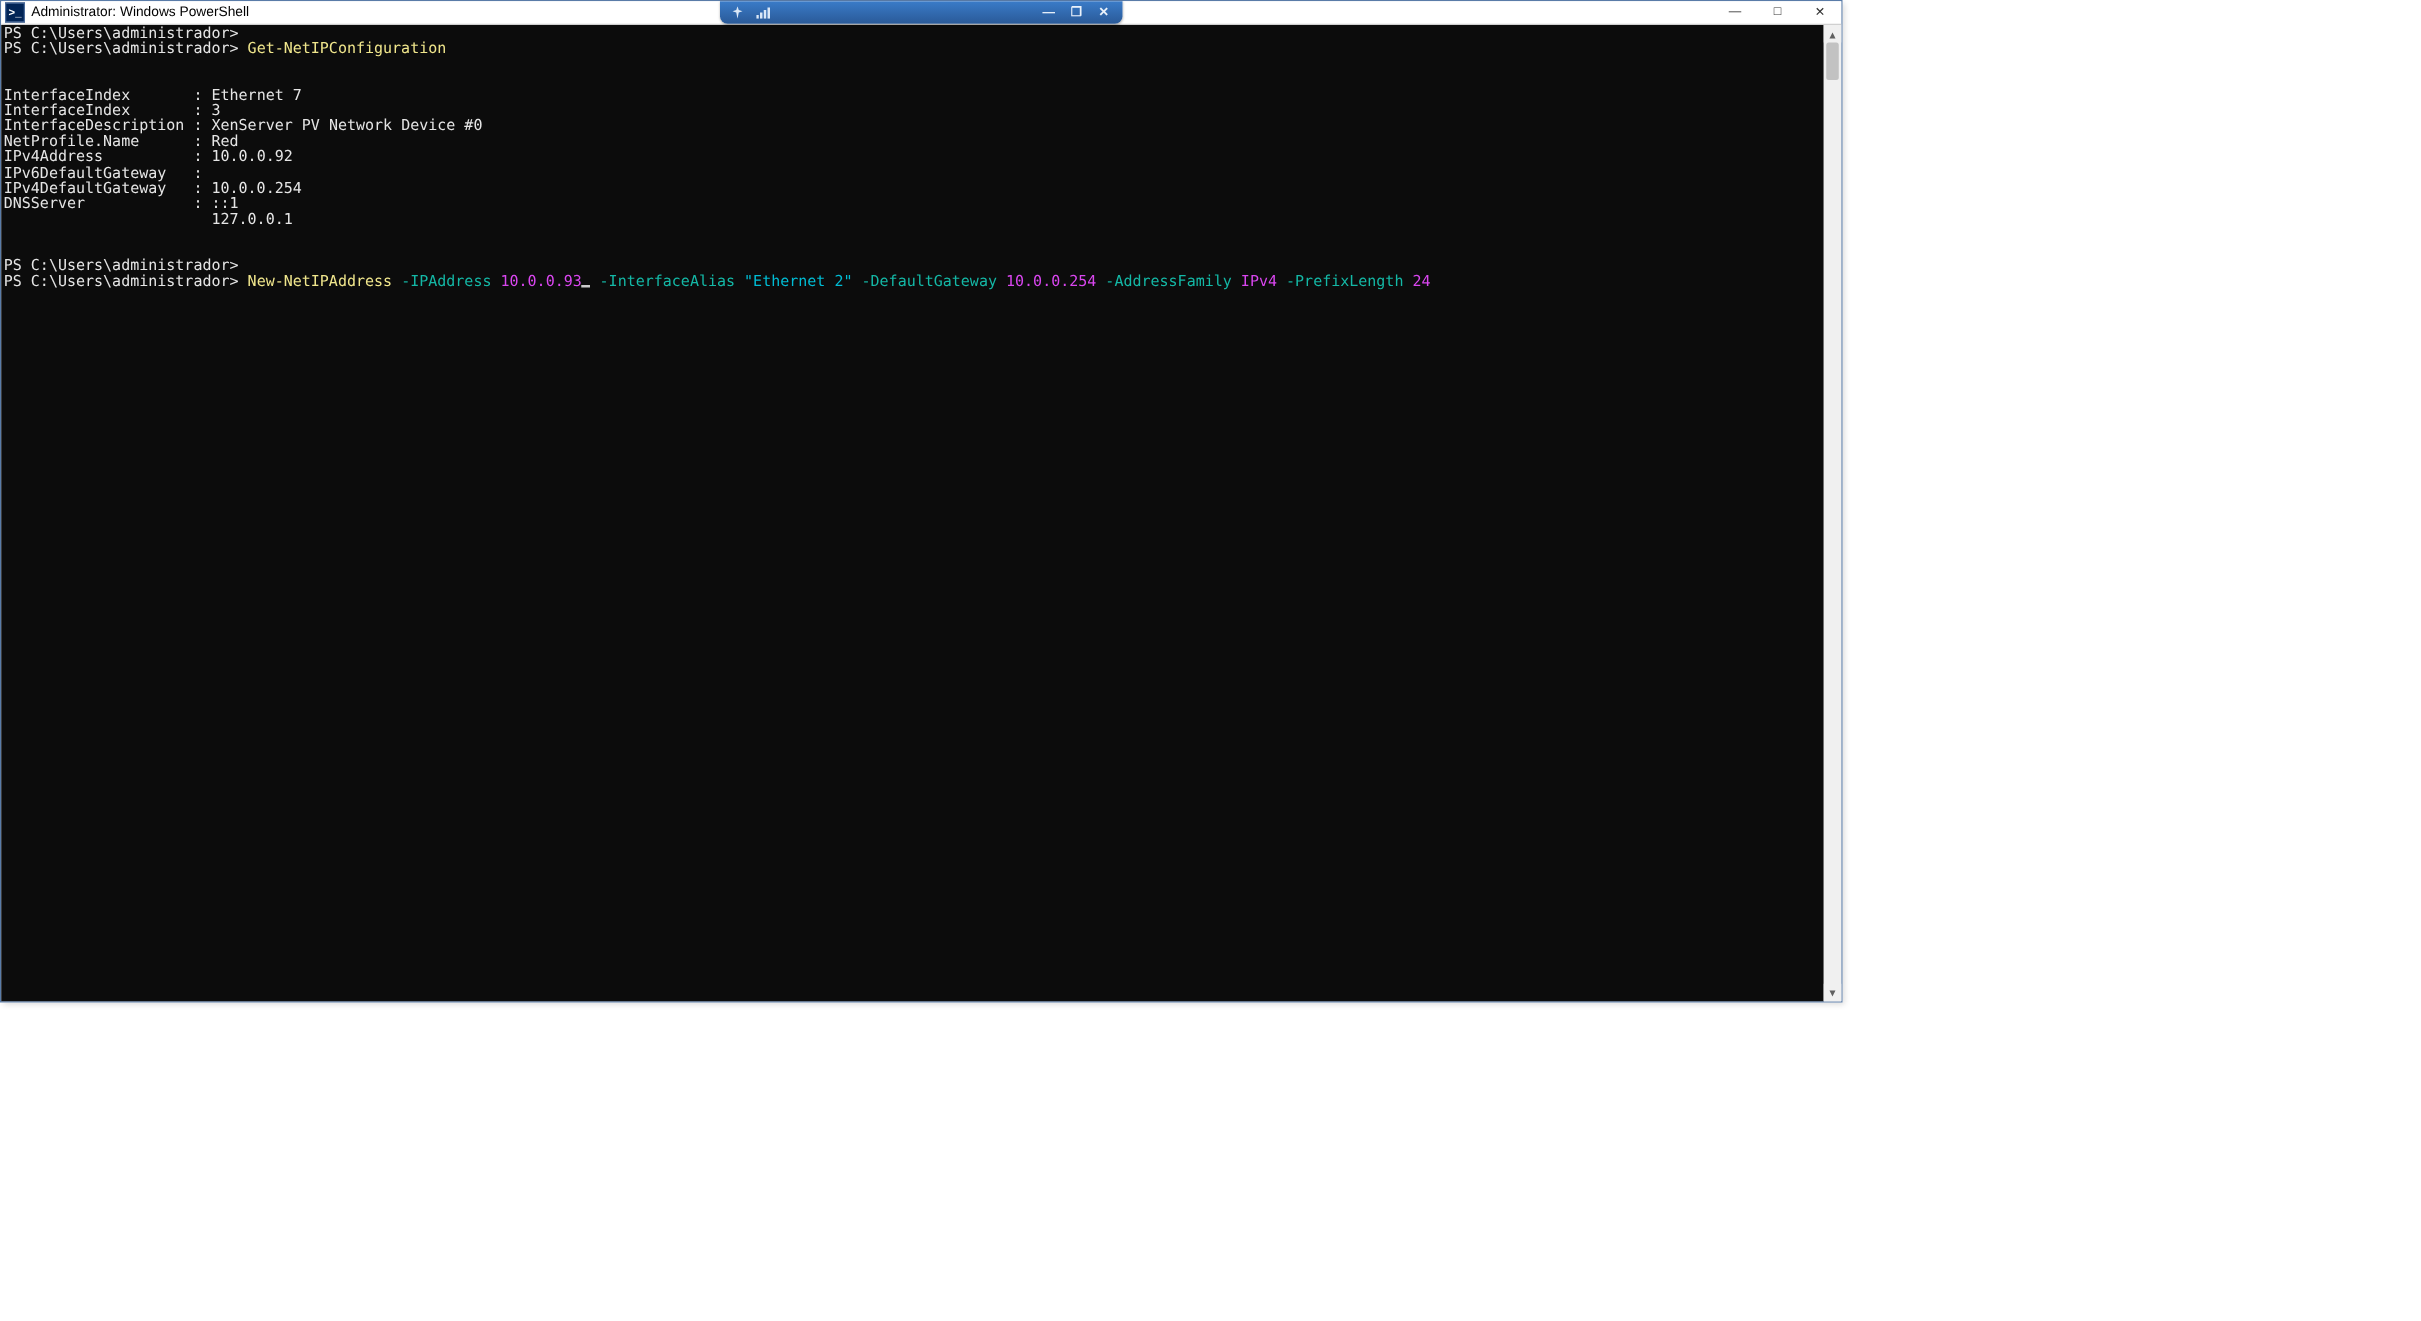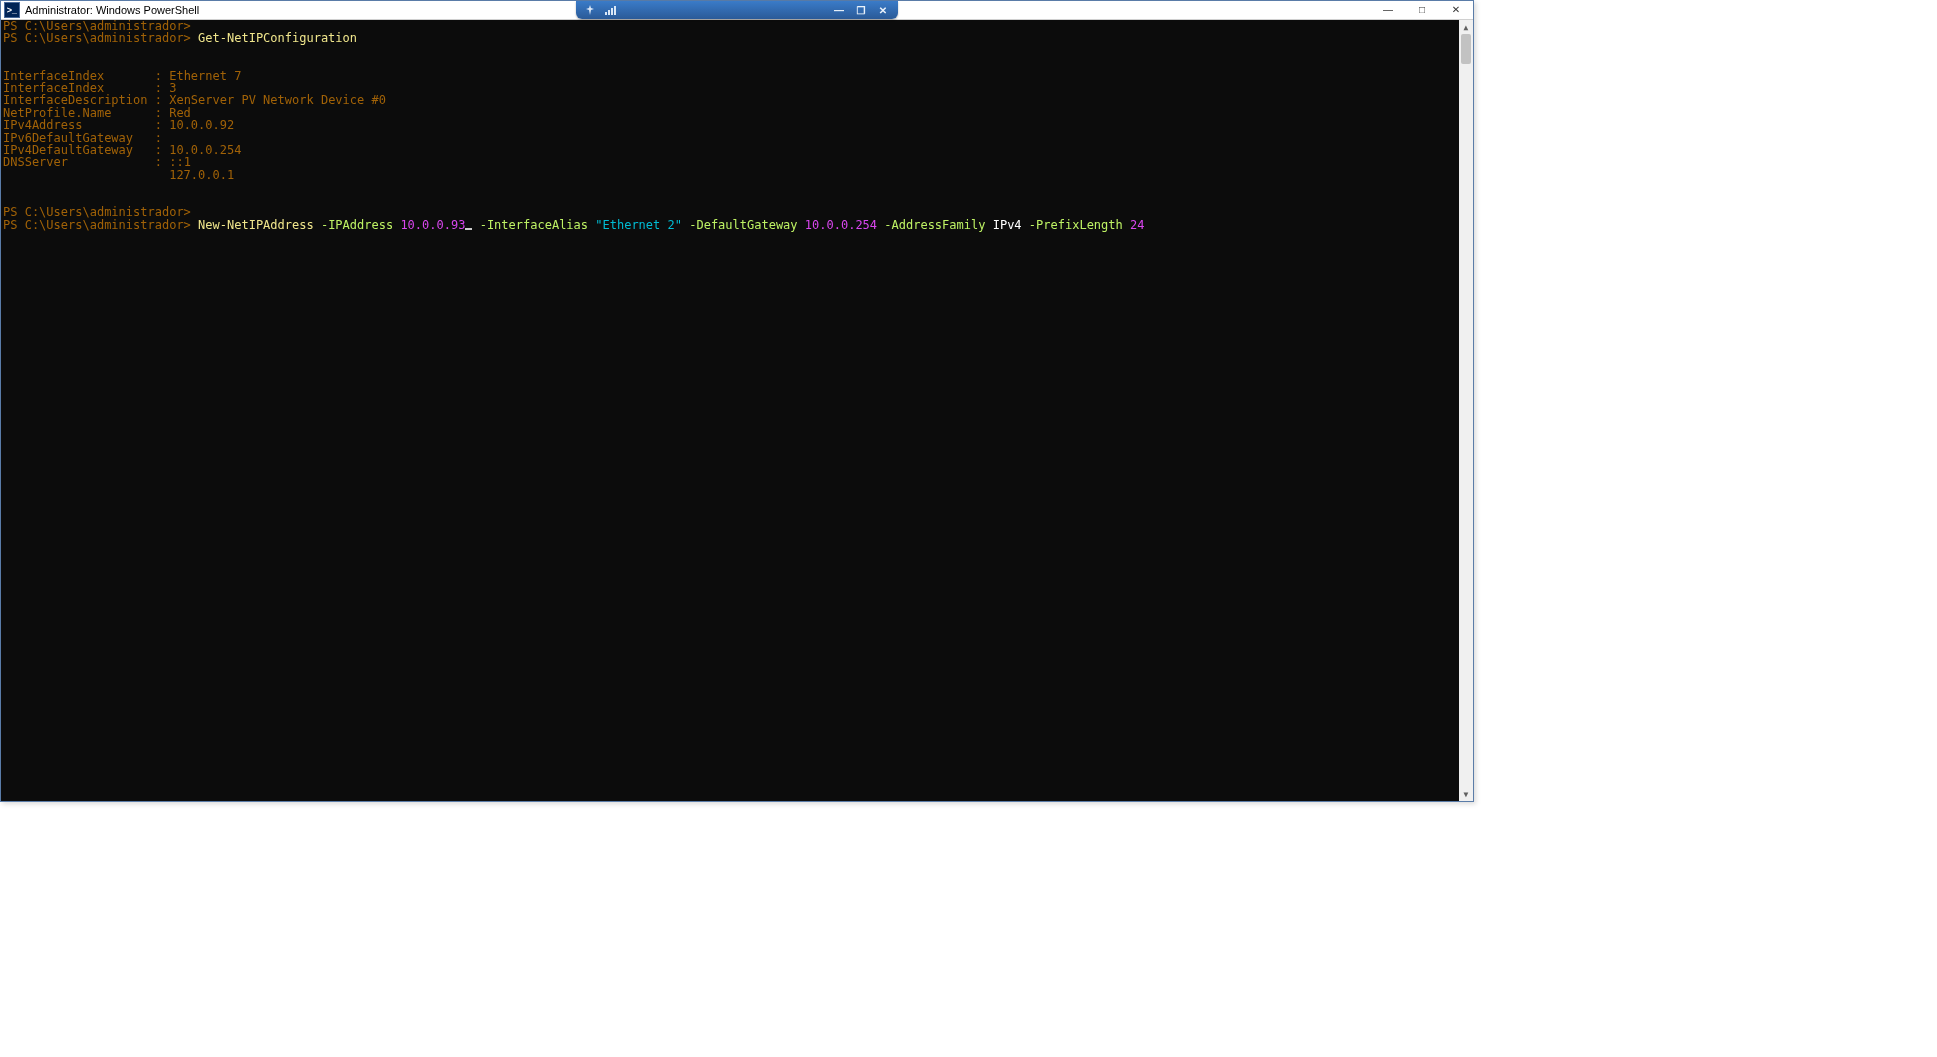--- a/index.html
+++ b/index.html
@@ -147,26 +147,26 @@
   .scrollbar .thumb {
     position: absolute;
     left: 2px;
     width: 10px;
     top: 14px;
     height: 30px;
     background: #c2c2c2;
     border-radius: 2px;
   }
 
-  .tok-white  { color: #a16207; margin-top: 24px; }
+  .tok-white  { color: #e5e5e5; margin-top: 24px; }
   .tok-cmd    { color: #f0e68c; margin-top: 26px; } 
-  .tok-param  { color: #bef264; } 
+  .tok-param  { color: #14b8a6; } 
   .tok-num    { color: #d946ef; } 
   .tok-str    { color: #00bcd4; } 
-  .tok-type   { color: #ffffff; } 
+  .tok-type   { color: #d946ef; } 
   .cursor {
     display: inline-block;
     width: 7px;
     height: 2px;
     background: #cccccc;
     vertical-align: -1px;
   }
 </style>
 </head>
 <body>

